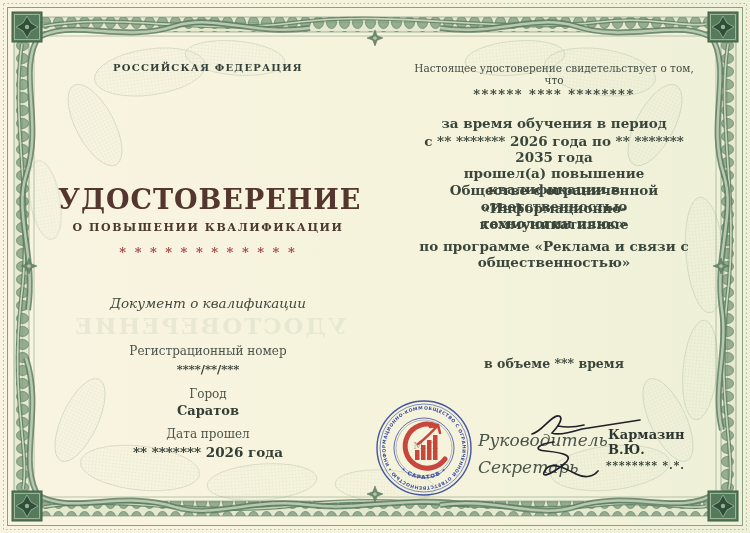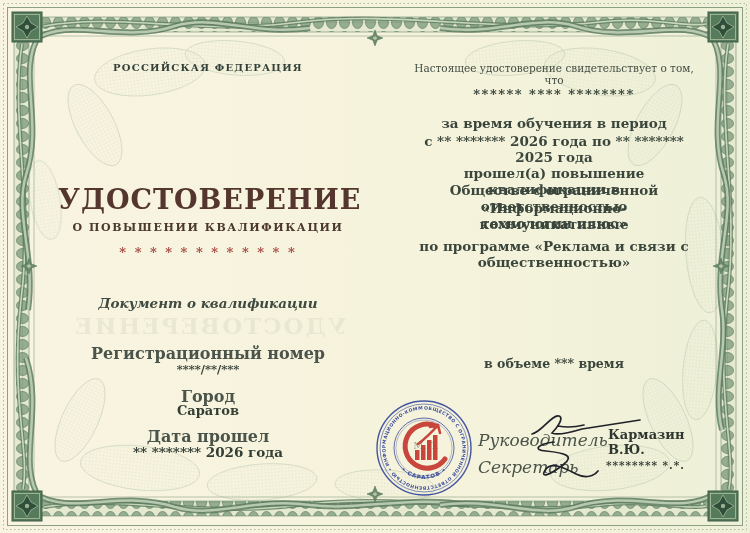--- a/index.html
+++ b/index.html
@@ -7,27 +7,27 @@
   .certificate {
     position:relative; width:750px; height:533px;
     font-family:"DejaVu Serif","Liberation Serif",serif;
     color:#3a463c;
   }
   .border-layer { position:absolute; inset:0; z-index:0; }
   .content { position:absolute; inset:0; z-index:2; }
   .abs { position:absolute; text-align:center; }
 
   
-  .lc { left:58px; width:300px;font-weight:bold; }
+  .lc { left:58px; width:300px; }
   .fed-header { top:62px; font-size:10px; letter-spacing:1.2px; color:#33403a; font-weight:bold; }
   .main-title { top:184px; font-size:27px; font-weight:bold; color:#54362e; letter-spacing:1px; }
   .main-subtitle { top:221px; font-size:11px; font-weight:bold; color:#4c382f; letter-spacing:1.6px; }
   .num-asterisks { top:245px; font-size:13px; font-weight:bold; color:#a64a44; letter-spacing:2px; }
   .doc-kind { top:295px; font-size:13.5px; font-style:italic; color:#3f4a40; }
-  .small-label { font-size:16px; color:#4a544a; }
+  .small-label { font-size:12px; color:#4a544a; }
   .bold-val { font-weight:bold; color:#333e35; }
   .reg-label { top:344px; }
   .reg-value { top:362px; font-size:11.5px; }
   .city-label { top:387px; }
   .city-value { top:403px; font-size:13px; }
   .date-label { top:427px; }
   .date-value { top:444px; font-size:13.5px; }
 
   
   .watermark {
@@ -182,21 +182,21 @@
     <div class="abs lc small-label reg-label">Регистрационный номер</div>
     <div class="abs lc small-label bold-val reg-value">****/**/***</div>
     <div class="abs lc small-label city-label">Город</div>
     <div class="abs lc bold-val city-value">Саратов</div>
     <div class="abs lc small-label date-label">Дата прошел</div>
     <div class="abs lc bold-val date-value">** ******* 2026 года</div>
 
     <div class="abs rc statement">Настоящее удостоверение свидетельствует о том, что</div>
     <div class="abs rc holder-name">****** **** ********</div>
     <div class="abs rc b14 period-intro">за время обучения в период</div>
-    <div class="abs rc b14 period-dates">с ** ******* 2026 года по ** ******* 2025 года</div>
+    <div class="abs rc b14 period-dates">с ** ******* 2026 года по ** ******* 2035 года</div>
     <div class="abs rc b14 completion1">прошел(а) повышение квалификации в</div>
     <div class="abs rc b14 completion2">Обществе с ограниченной ответственностью</div>
     <div class="abs rc b14 org1">«Информационно-коммуникативные</div>
     <div class="abs rc b14 org2">технологии плюс»</div>
     <div class="abs rc b14 program1">по программе «Реклама и связи с</div>
     <div class="abs rc b14 program2">общественностью»</div>
     <div class="abs rc volume">в объеме *** время</div>
 
     <div class="sig-label head-label">Руководитель</div>
     <div class="sig-name head-name">Кармазин В.Ю.</div>

